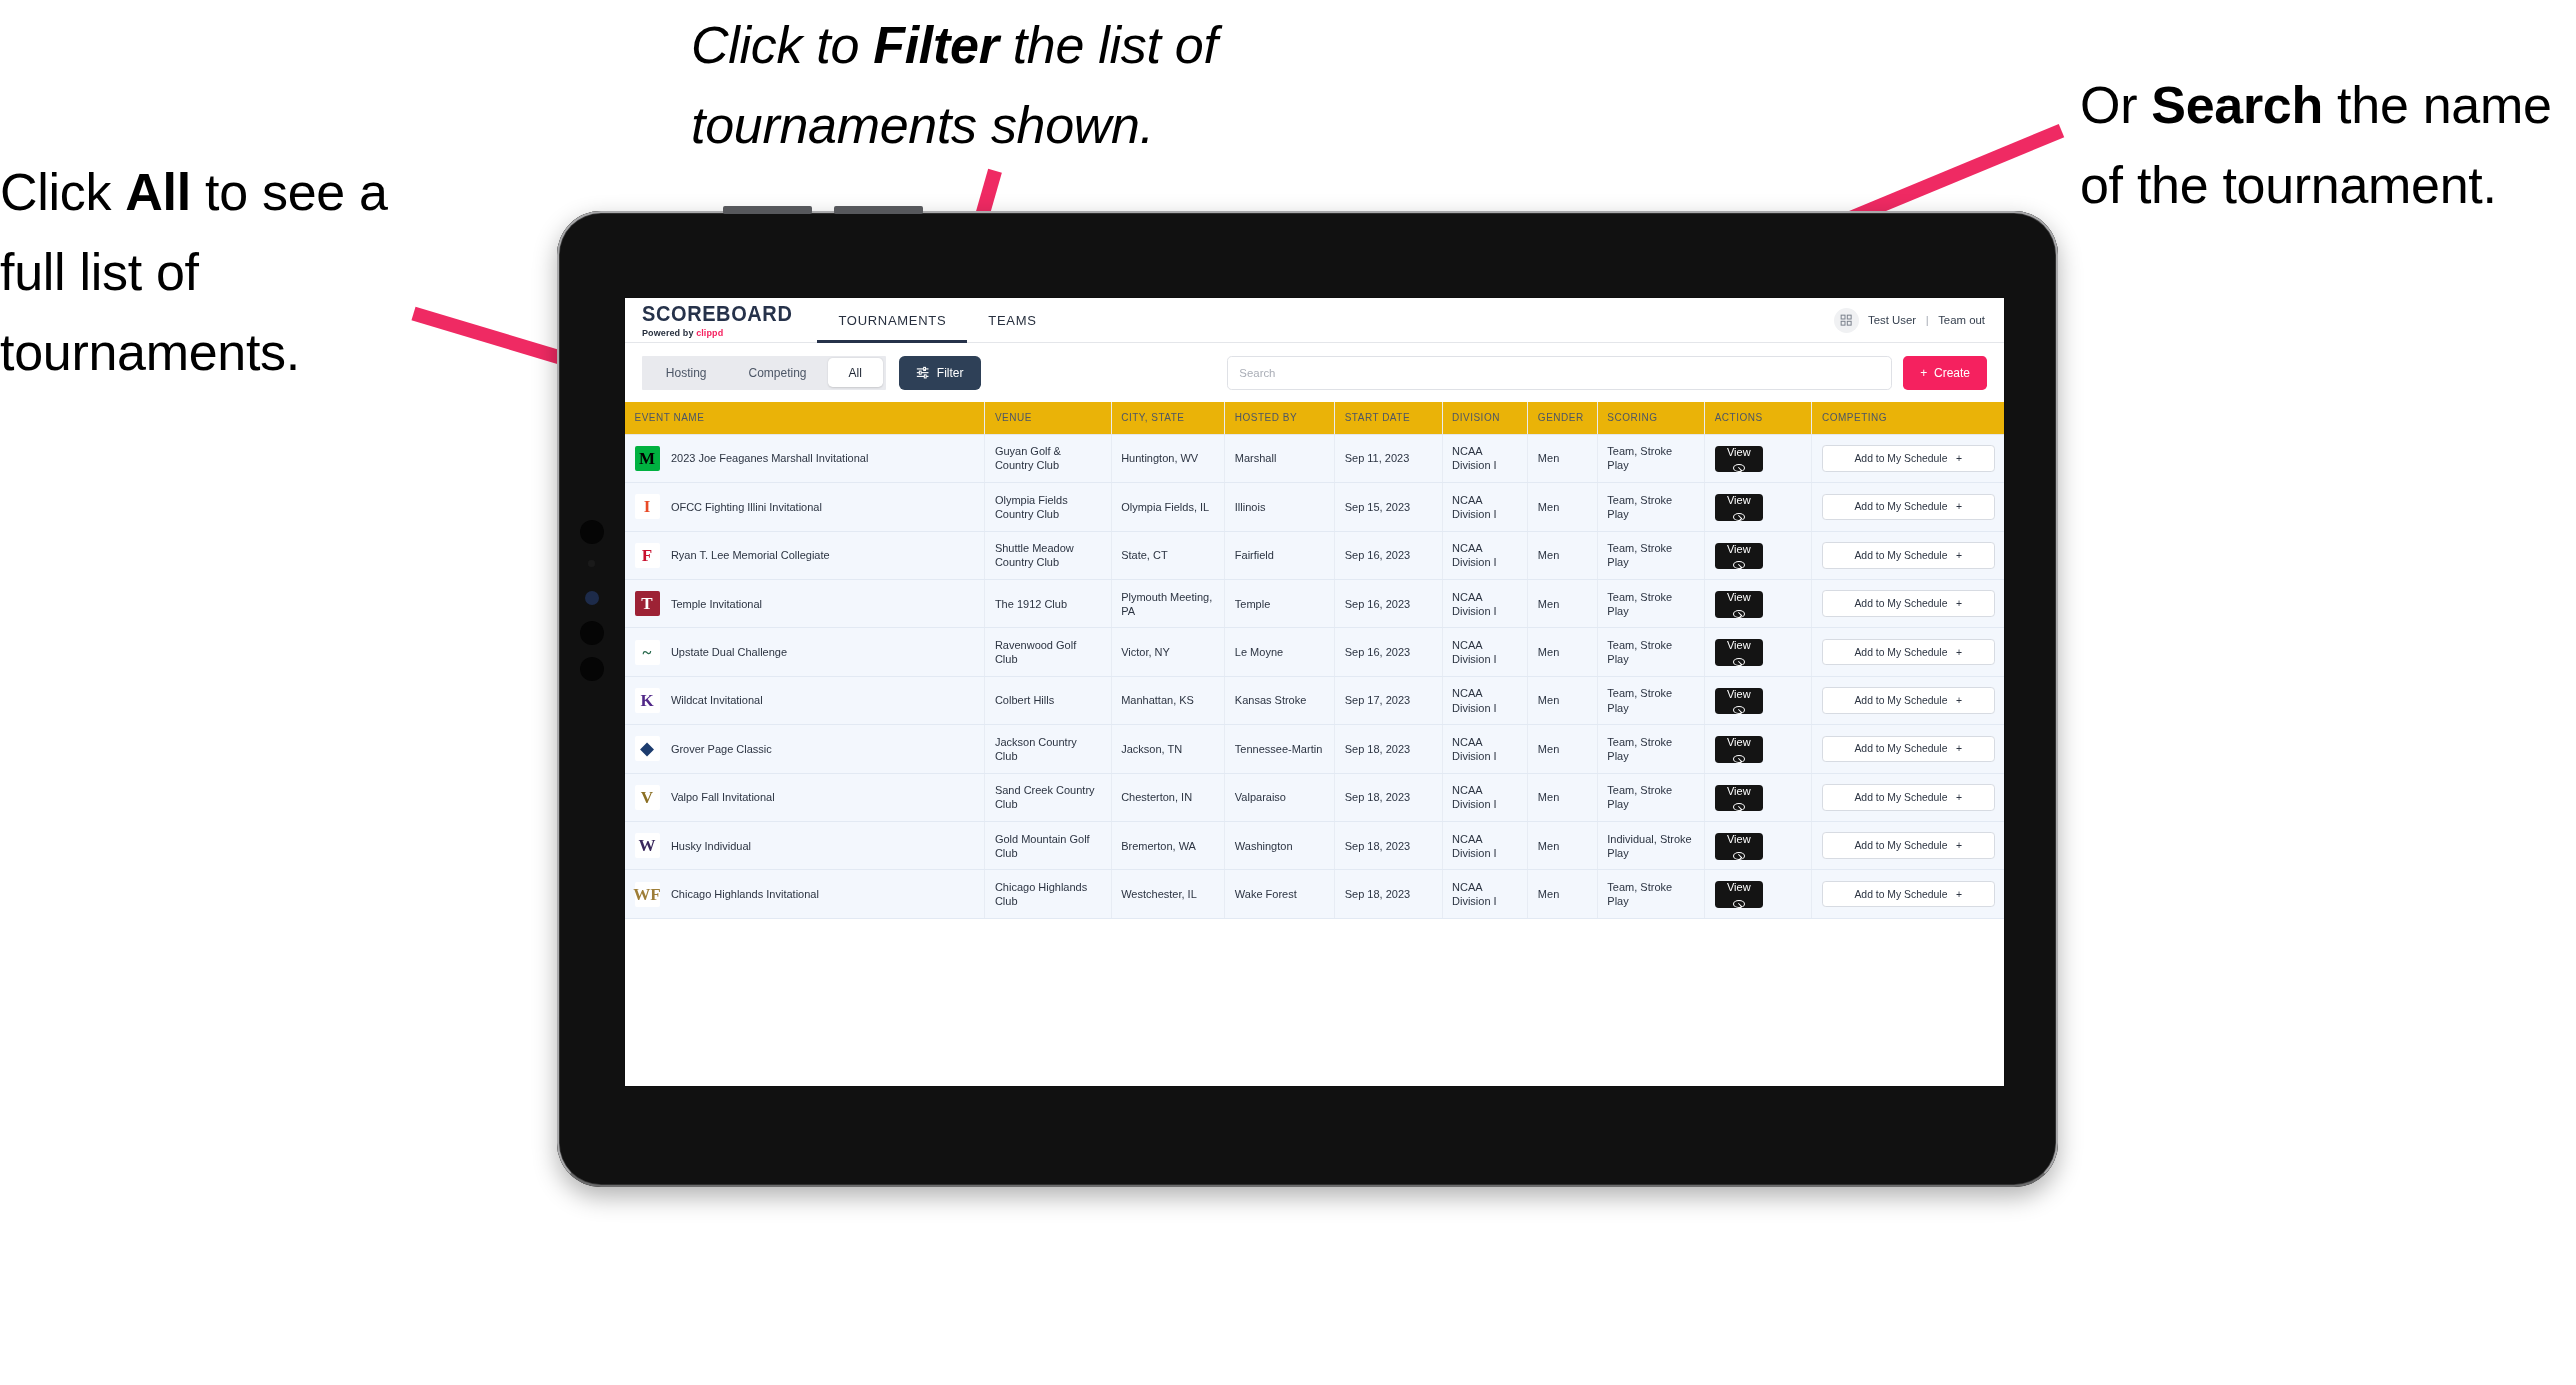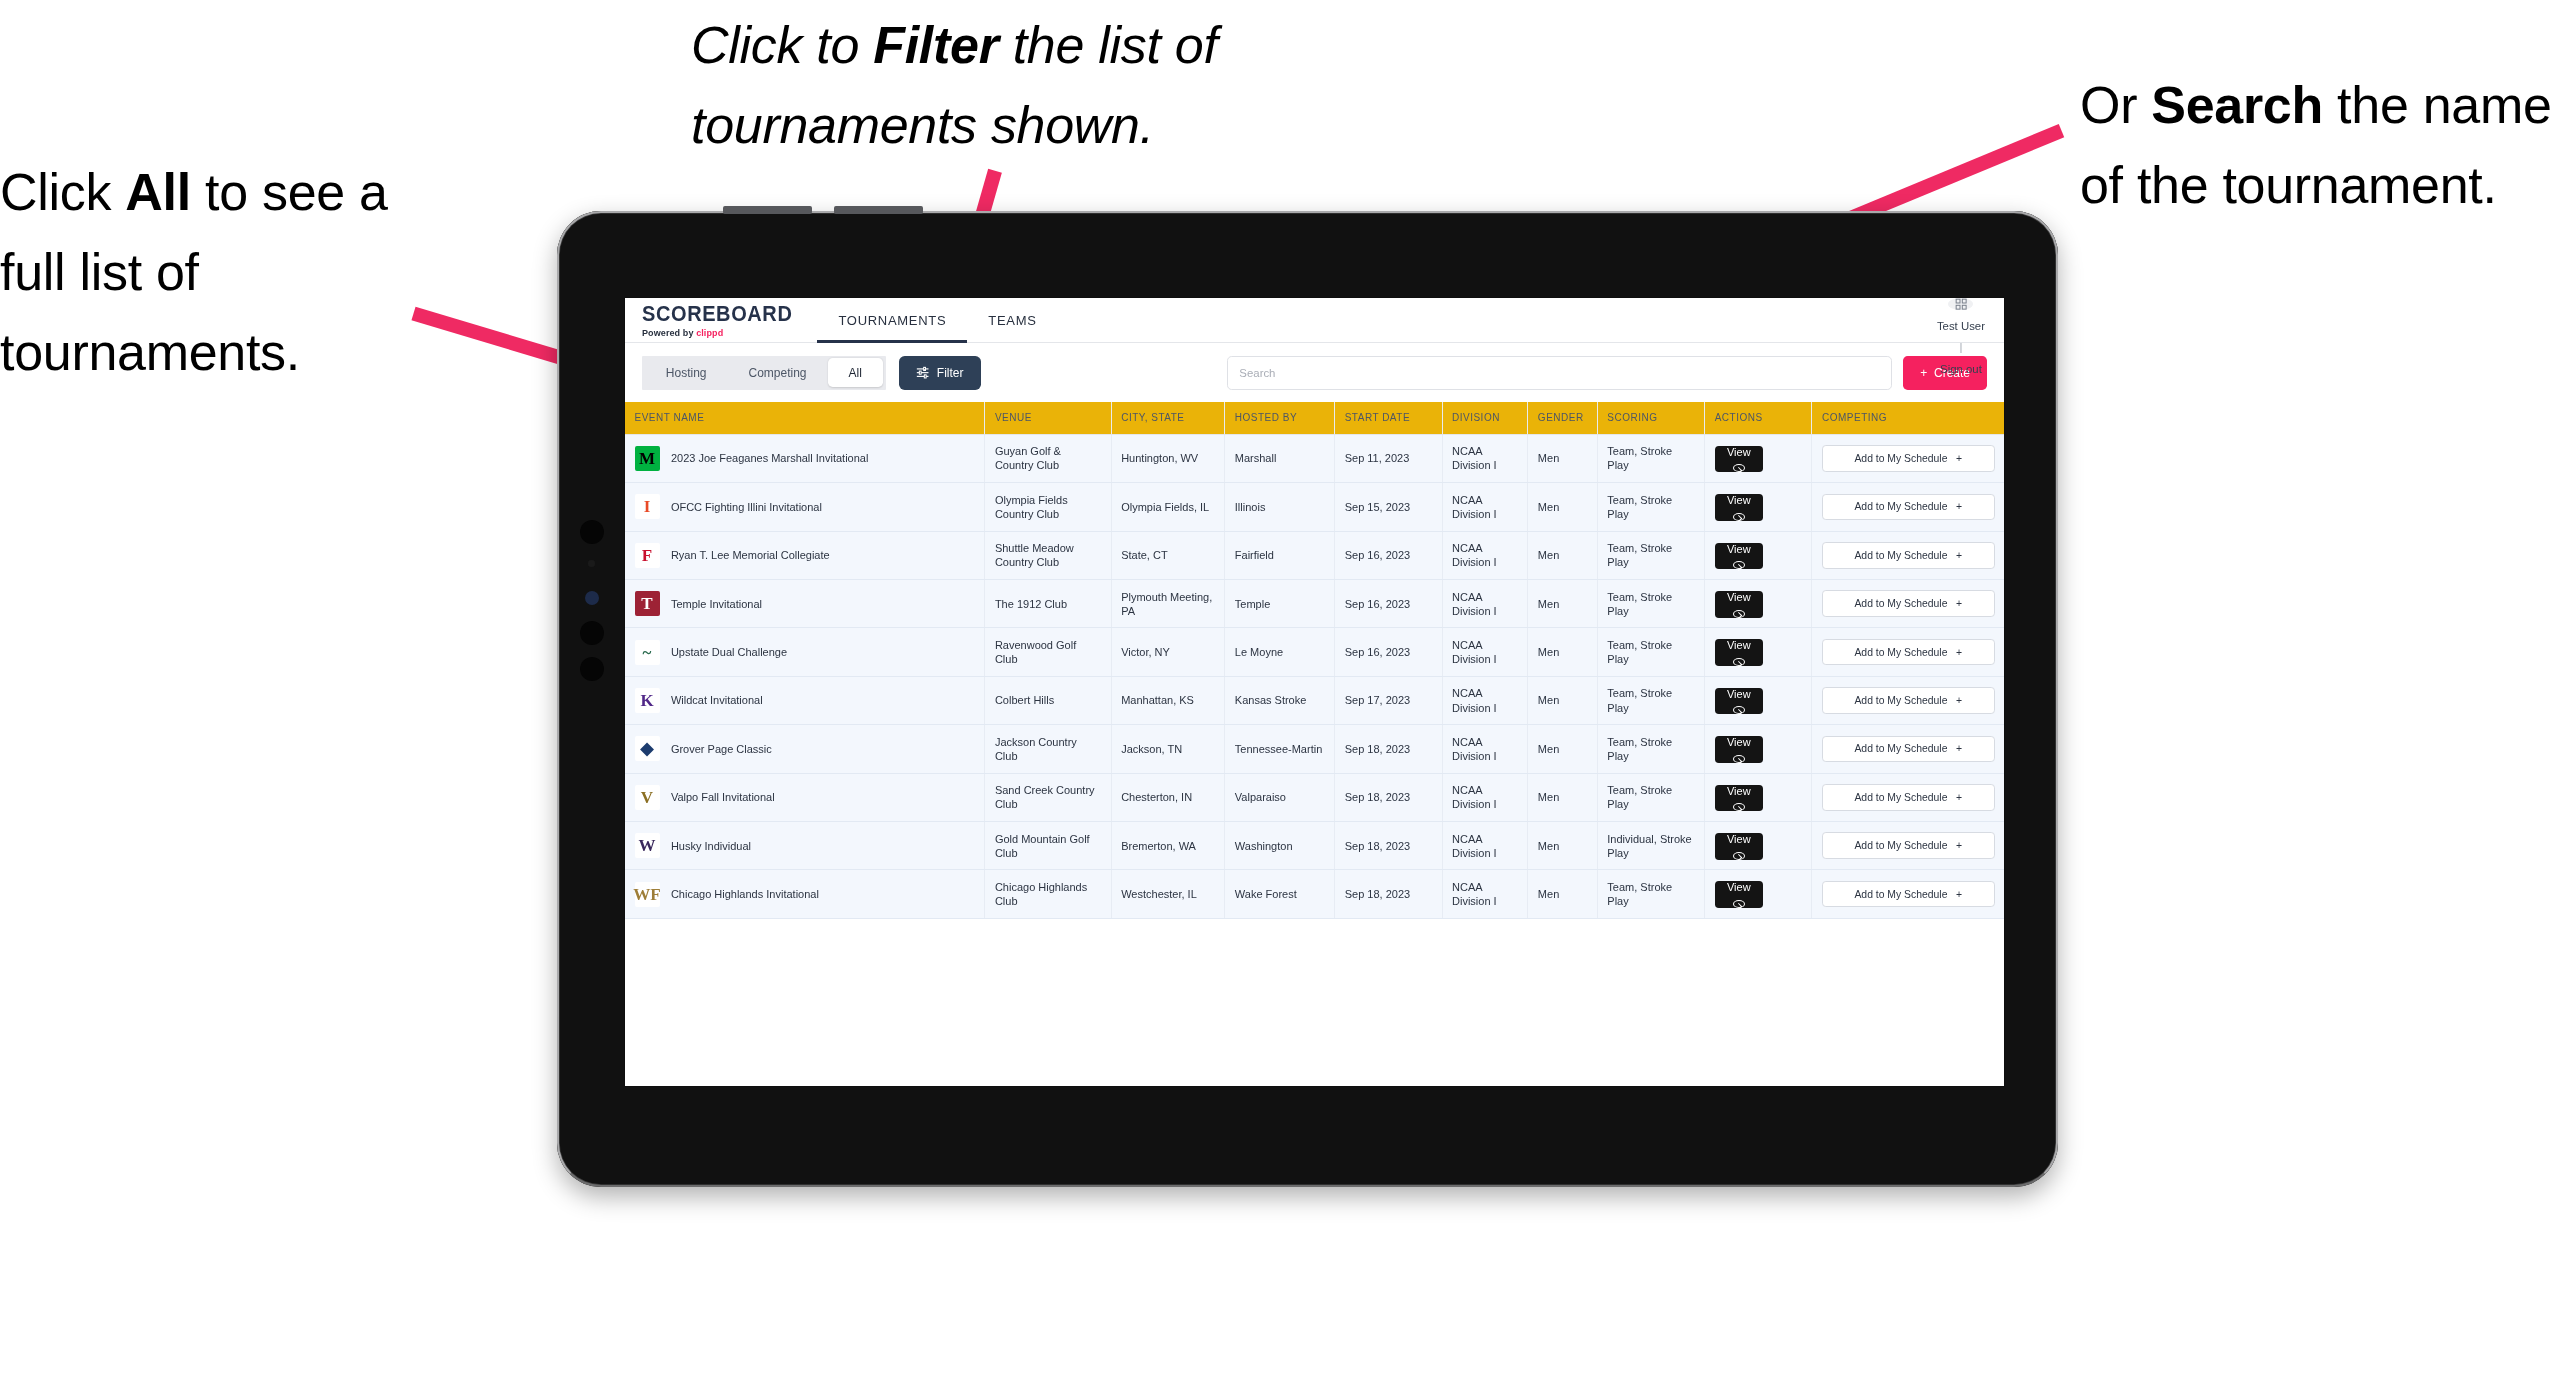--- a/index.html
+++ b/index.html
@@ -141,21 +141,20 @@
   }
 
   .nav-right {
     margin-left: auto;
     display: flex;
     align-items: center;
     gap: 9.5px;
     padding-right: 19px;
     font-size: 11.4px;
     color: #36404f;
-    flex-direction: column;
   }
   .avatar {
     width: 25px; height: 25px;
     border-radius: 50%;
     background: #f0f1f3;
     display: flex; align-items: center; justify-content: center;
     color: #7a808c;
     font-size: 11.4px;
   }
   .nav-right .sep { color: #a7acb5; }
@@ -402,21 +401,21 @@
         <div class="avatar">
           <svg width="12.3" height="12.3" viewBox="0 0 16 16">
             <rect x="1.5" y="1.5" width="5" height="5" fill="none" stroke="#7a808c" stroke-width="1.3"></rect>
             <rect x="9.5" y="1.5" width="5" height="5" fill="none" stroke="#7a808c" stroke-width="1.3"></rect>
             <rect x="1.5" y="9.5" width="5" height="5" fill="none" stroke="#7a808c" stroke-width="1.3"></rect>
             <rect x="9.5" y="9.5" width="5" height="5" fill="none" stroke="#7a808c" stroke-width="1.3"></rect>
           </svg>
         </div>
         <span>Test User</span>
         <span class="sep">|</span>
-        <a href="#">Sign out</a>
+        <a href="#">Team out</a>
       </div>
     </div>
 
     <div class="controlbar">
       <div class="segmented">
         <div class="seg">
             <span>Hosting</span>
           </div>
         <div class="seg">
             <span>Competing</span>

